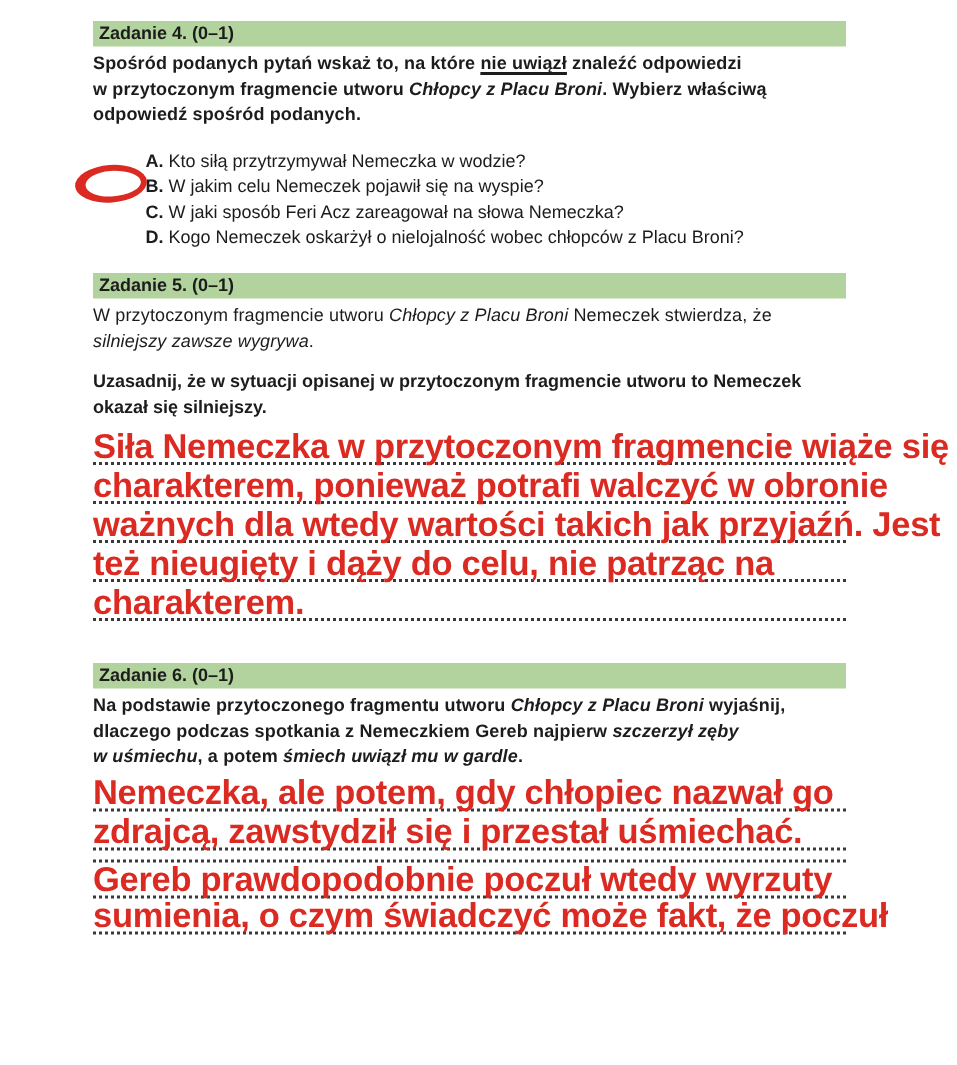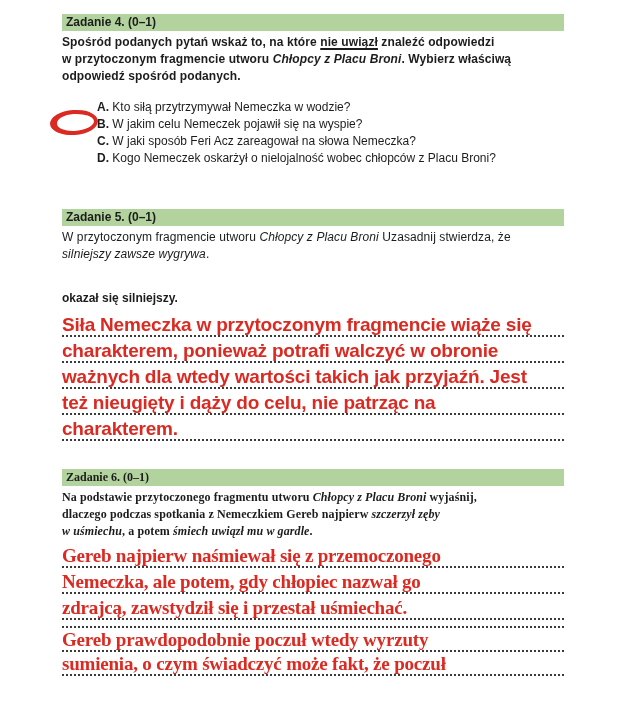--- a/index.html
+++ b/index.html
@@ -60,37 +60,37 @@
     top: 11px;
     width: 48px;
     height: 25px;
     border: 4px solid var(--answer-red);
     border-left-width: 7px;
     border-radius: 50%;
     transform: rotate(-4deg);
     pointer-events: none;
   }
 
-  .section-5 { margin-top: 42px; }
-  .section-6 { margin-top: 28px; font-family: Liberation Serif, serif; }
+  .section-5 { margin-top: 15px; }
+  .section-6 { margin-top: 28px; }
 
   .q-prompt { margin-top: 10px; line-height: 17px; }
 
   .answer-area { margin-top: 4px; width: 502px; }
   .answer-area-6 { margin-top: 2px; width: 502px; }
   .answer-line {
     display: flex;
     align-items: flex-end;
     height: 26px;
     border-bottom: 2px dotted var(--dotted-line);
     white-space: pre;
     overflow: visible;
     color: var(--answer-red);
     font-weight: bold;
-    font-size: 19px;
+    font-size: 23px;
     line-height: 21px;
     letter-spacing: -0.2px;
   }
   .answer-line.h24 { height: 24px; }
   .answer-line.blank { height: 8px; }
 </style>
 </head>
 <body>
 
 <div class="page">
@@ -103,38 +103,37 @@
       <div class="option-row"><span class="option-label">A.</span> <span>Kto siłą przytrzymywał Nemeczka w wodzie?</span></div>
       <div class="option-row"><span class="option-label">B.</span> <span>W jakim celu Nemeczek pojawił się na wyspie?</span></div>
       <div class="option-row"><span class="option-label">C.</span> <span>W jaki sposób Feri Acz zareagował na słowa Nemeczka?</span></div>
       <div class="option-row"><span class="option-label">D.</span> <span>Kogo Nemeczek oskarżył o nielojalność wobec chłopców z Placu Broni?</span></div>
       <div class="selection-ellipse"></div>
     </div>
   </section>
 
   <section class="content section-5">
     <div class="task-header">Zadanie 5. (0–1)</div>
-    <div class="q-text"><span class="run-r">W przytoczonym fragmencie utworu </span><span class="run-ri">Chłopcy z Placu Broni</span><span class="run-r"> Uzasadnij stwierdza, że</span><br><span class="run-ri">silniejszy zawsze wygrywa</span><span class="run-r">.</span></div>
-    <div class="q-prompt"><br><span class="run-b">okazał się silniejszy.</span></div>
+    <div class="q-text"><span class="run-r">W przytoczonym fragmencie utworu </span><span class="run-ri">Chłopcy z Placu Broni</span><span class="run-r"> Nemeczek stwierdza, że</span><br><span class="run-ri">silniejszy zawsze wygrywa</span><span class="run-r">.</span></div>
+    <div class="q-prompt"><span class="run-b">Uzasadnij, że w sytuacji opisanej w przytoczonym fragmencie utworu to Nemeczek</span><br><span class="run-b">okazał się silniejszy.</span></div>
 
     <div class="answer-area">
       <div class="answer-line">Siła Nemeczka w przytoczonym fragmencie wiąże się</div>
       <div class="answer-line">charakterem, ponieważ potrafi walczyć w obronie</div>
       <div class="answer-line">ważnych dla wtedy wartości takich jak przyjaźń. Jest</div>
       <div class="answer-line">też nieugięty i dąży do celu, nie patrząc na</div>
       <div class="answer-line">charakterem.</div>
     </div>
   </section>
 
   <section class="content section-6">
     <div class="task-header">Zadanie 6. (0–1)</div>
     <div class="q-text"><span class="run-b">Na podstawie przytoczonego fragmentu utworu </span><span class="run-bi">Chłopcy z Placu Broni</span><span class="run-b"> wyjaśnij,</span><br><span class="run-b">dlaczego podczas spotkania z Nemeczkiem Gereb najpierw </span><span class="run-bi">szczerzył zęby</span><br><span class="run-bi">w uśmiechu</span><span class="run-b">, a potem </span><span class="run-bi">śmiech uwiązł mu w gardle</span><span class="run-b">.</span></div>
 
     <div class="answer-area-6">
-      <div class="answer-line">Gereb najpierw naśmiewał się z przemoczonego</div>
       <div class="answer-line">Nemeczka, ale potem, gdy chłopiec nazwał go</div>
       <div class="answer-line">zdrajcą, zawstydził się i przestał uśmiechać.</div>
       <div class="answer-line blank"></div>
       <div class="answer-line h24">Gereb prawdopodobnie poczuł wtedy wyrzuty</div>
       <div class="answer-line h24">sumienia, o czym świadczyć może fakt, że poczuł</div>
     </div>
   </section>
 
 </div>
 

